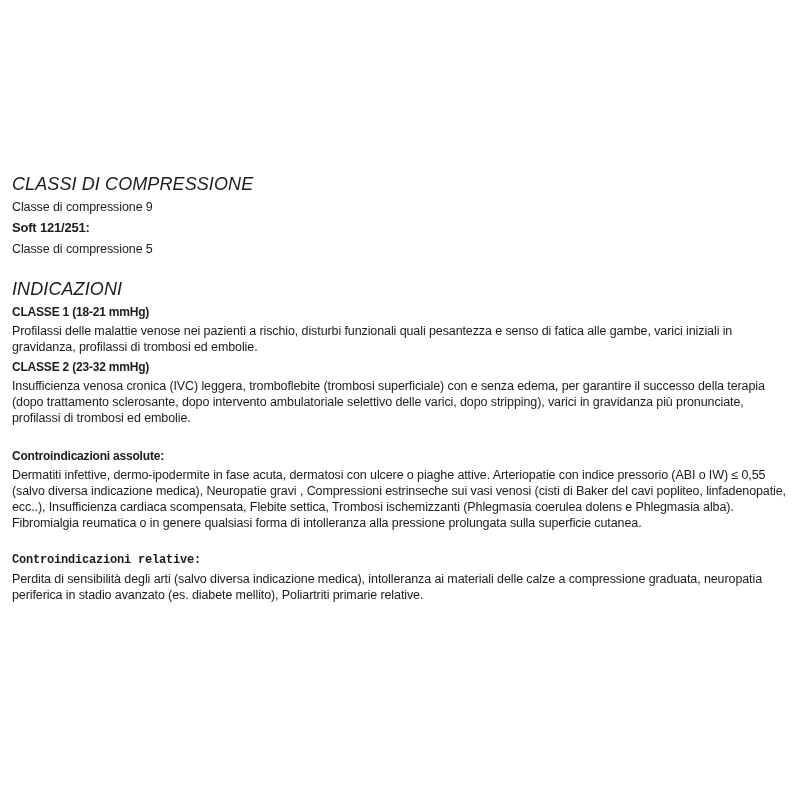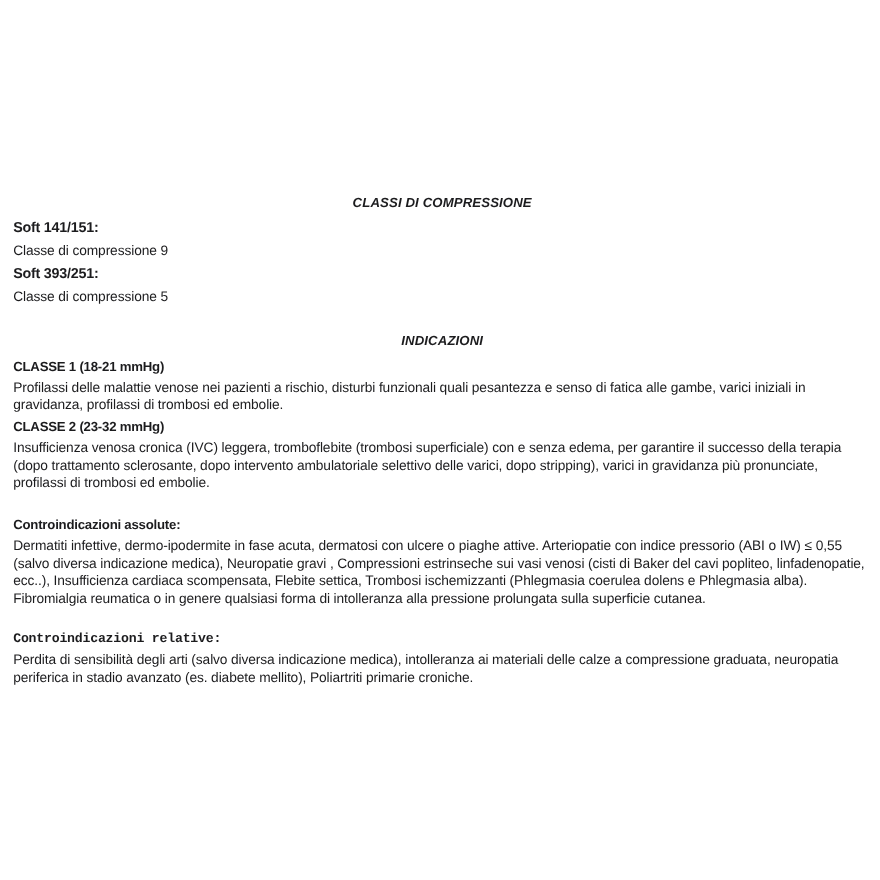--- a/index.html
+++ b/index.html
@@ -13,27 +13,26 @@
     height: 800px;
     background: #ffffff;
     box-sizing: border-box;
     padding: 176px 8px 0 12px;
     overflow: hidden;
     font-family: "Liberation Sans", sans-serif;
     color: #1c1c1e;
     letter-spacing: -0.1px;
   }
   .sec-title {
-    font-size: 12px;
+    font-size: 18px;
     font-style: italic;
-    font-weight: 700;
+    font-weight: 400;
     line-height: 16px;
     margin: 0 0 7px 0;
     letter-spacing: 0.1px;
-    text-align: center;
   }
   .line {
     font-size: 12.5px;
     line-height: 16px;
     margin: 0 0 5px 0;
   }
   .bold {
     font-weight: 700;
     font-size: 13px;
     letter-spacing: -0.2px;
@@ -54,34 +53,33 @@
   .sec-controindicazioni { margin-top: 22px; }
   .mt-lg { margin-top: 21px; font-family: Liberation Mono, monospace; }
 </style>
 </head>
 <body>
 
 <div class="page">
 
   <section class="sec-compression">
     <h2 class="sec-title">CLASSI DI COMPRESSIONE</h2>
-    <p class="line bold">Soft 141/151:</p>
     <p class="line">Classe di compressione 9</p>
-    <p class="line bold">Soft 393/251:</p>
+    <p class="line bold">Soft 121/251:</p>
     <p class="line">Classe di compressione 5</p>
   </section>
 
   <section class="sec-indicazioni">
     <h2 class="sec-title">INDICAZIONI</h2>
     <p class="sub">CLASSE 1 (18-21 mmHg)</p>
     <p class="para">Profilassi delle malattie venose nei pazienti a rischio, disturbi funzionali quali pesantezza e senso di fatica alle gambe, varici iniziali in gravidanza, profilassi di trombosi ed embolie.</p>
     <p class="sub">CLASSE 2 (23-32 mmHg)</p>
     <p class="para">Insufficienza venosa cronica (IVC) leggera, tromboflebite (trombosi superficiale) con e senza edema, per garantire il successo della terapia (dopo trattamento sclerosante, dopo intervento ambulatoriale selettivo delle varici, dopo stripping), varici in gravidanza più pronunciate, profilassi di trombosi ed embolie.</p>
   </section>
 
   <section class="sec-controindicazioni">
     <p class="sub">Controindicazioni assolute:</p>
     <p class="para">Dermatiti infettive, dermo-ipodermite in fase acuta, dermatosi con ulcere o piaghe attive. Arteriopatie con indice pressorio (ABI o IW) ≤ 0,55 (salvo diversa indicazione medica), Neuropatie gravi , Compressioni estrinseche sui vasi venosi (cisti di Baker del cavi popliteo, linfadenopatie, ecc..), Insufficienza cardiaca scompensata, Flebite settica, Trombosi ischemizzanti (Phlegmasia coerulea dolens e Phlegmasia alba). Fibromialgia reumatica o in genere qualsiasi forma di intolleranza alla pressione prolungata sulla superficie cutanea.</p>
     <p class="sub mt-lg">Controindicazioni relative:</p>
-    <p class="para">Perdita di sensibilità degli arti (salvo diversa indicazione medica), intolleranza ai materiali delle calze a compressione graduata, neuropatia periferica in stadio avanzato (es. diabete mellito), Poliartriti primarie croniche.</p>
+    <p class="para">Perdita di sensibilità degli arti (salvo diversa indicazione medica), intolleranza ai materiali delle calze a compressione graduata, neuropatia periferica in stadio avanzato (es. diabete mellito), Poliartriti primarie relative.</p>
   </section>
 
 </div>
 
 </body></html>

